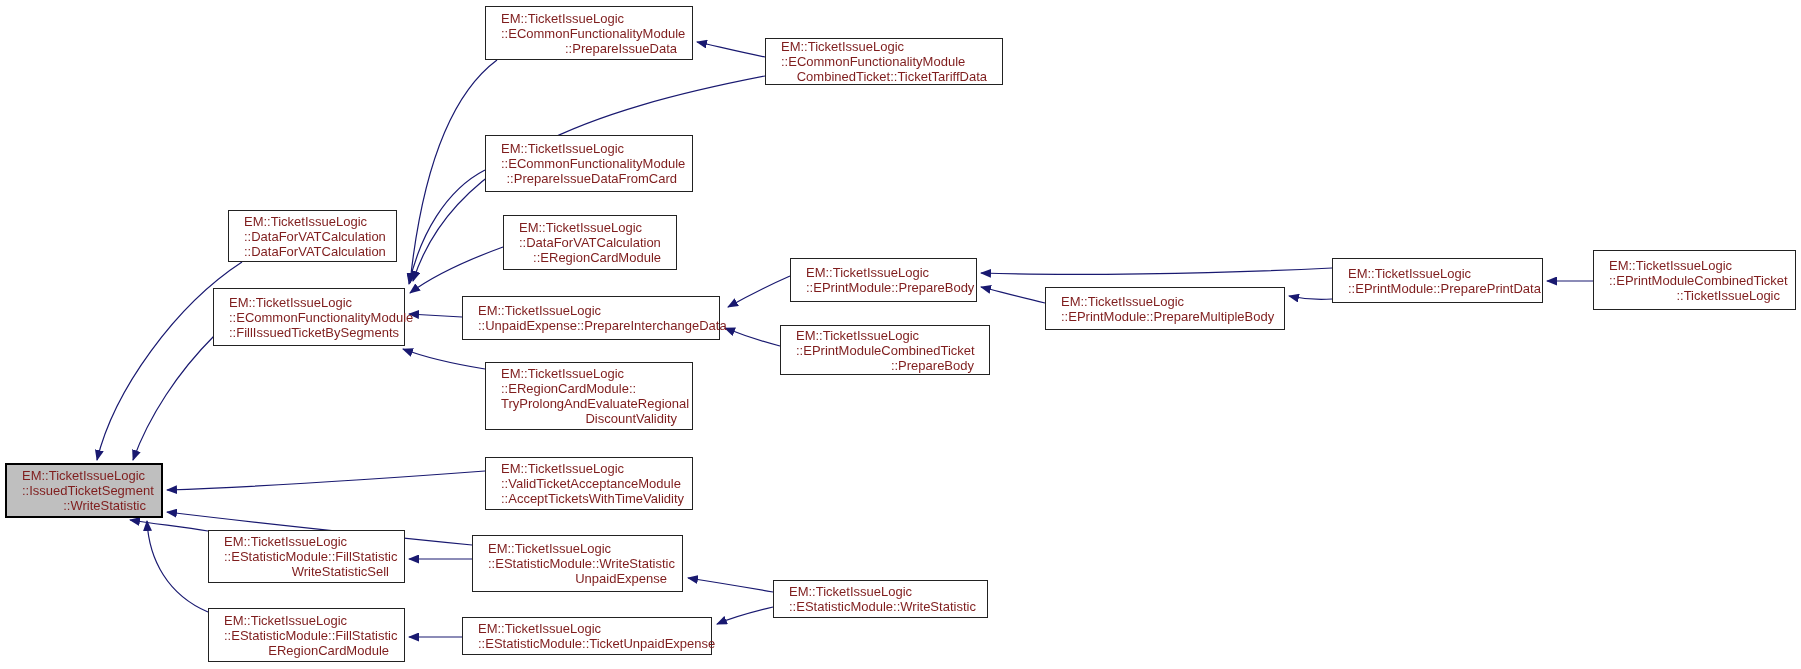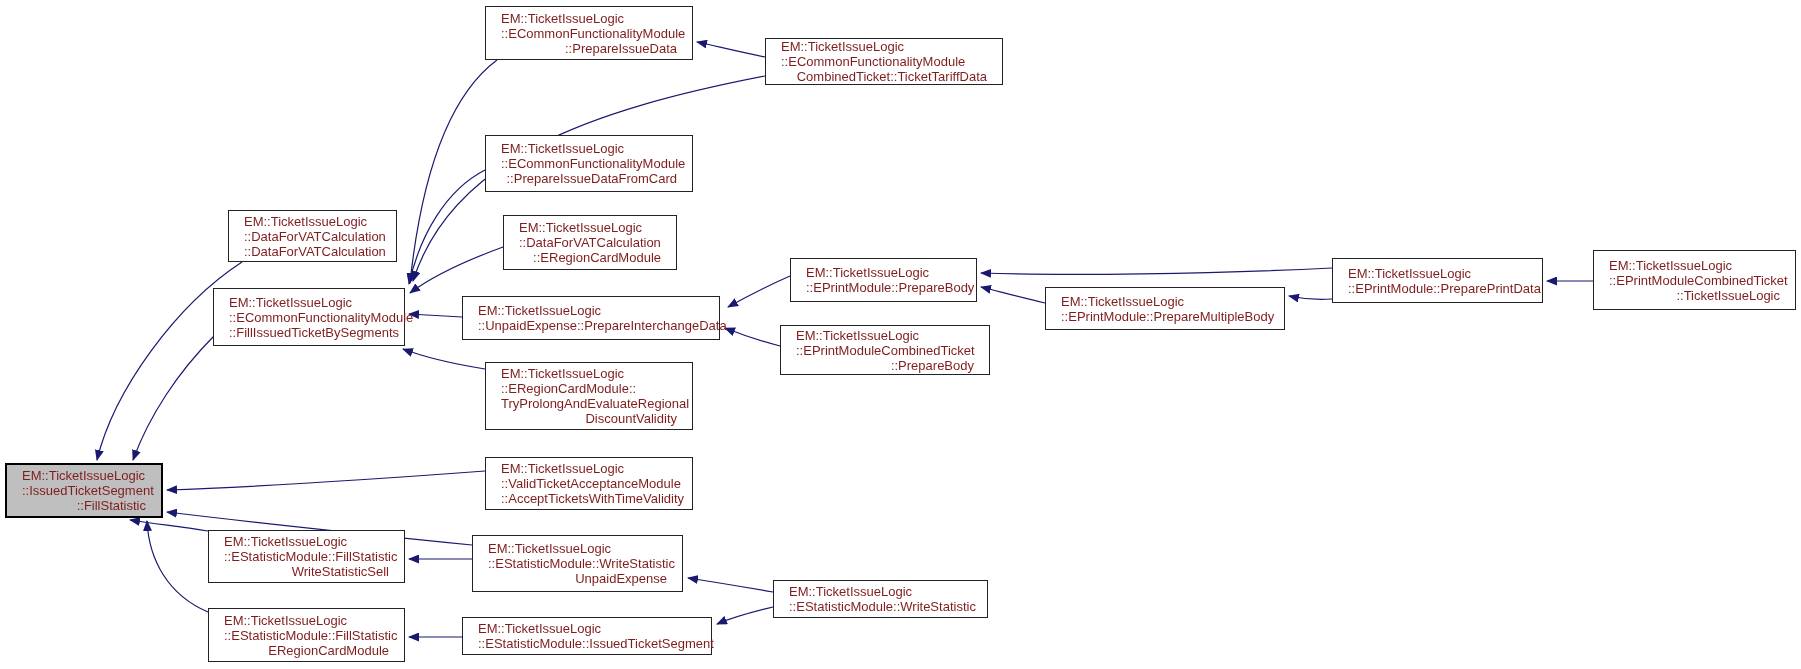--- a/index.html
+++ b/index.html
@@ -113,21 +113,21 @@
         <div class="line">DiscountValidity</div>
       </div>
       <div class="node" style="left: 485px; top: 457px; width: 208px; height: 53px;">
         <div class="line">EM::TicketIssueLogic</div>
         <div class="line">::ValidTicketAcceptanceModule</div>
         <div class="line">::AcceptTicketsWithTimeValidity</div>
       </div>
       <div class="node highlight" style="left: 5px; top: 463px; width: 158px; height: 55px;">
         <div class="line">EM::TicketIssueLogic</div>
         <div class="line">::IssuedTicketSegment</div>
-        <div class="line">::FillStatistic</div>
+        <div class="line">::WriteStatistic</div>
       </div>
       <div class="node" style="left: 208px; top: 530px; width: 197px; height: 53px;">
         <div class="line">EM::TicketIssueLogic</div>
         <div class="line">::EStatisticModule::FillStatistic</div>
         <div class="line">WriteStatisticSell</div>
       </div>
       <div class="node" style="left: 472px; top: 535px; width: 211px; height: 57px;">
         <div class="line">EM::TicketIssueLogic</div>
         <div class="line">::EStatisticModule::WriteStatistic</div>
         <div class="line">UnpaidExpense</div>
@@ -136,16 +136,16 @@
         <div class="line">EM::TicketIssueLogic</div>
         <div class="line">::EStatisticModule::WriteStatistic</div>
       </div>
       <div class="node" style="left: 208px; top: 608px; width: 197px; height: 54px;">
         <div class="line">EM::TicketIssueLogic</div>
         <div class="line">::EStatisticModule::FillStatistic</div>
         <div class="line">ERegionCardModule</div>
       </div>
       <div class="node" style="left: 462px; top: 617px; width: 250px; height: 38px;">
         <div class="line">EM::TicketIssueLogic</div>
-        <div class="line">::EStatisticModule::IssuedTicketSegment</div>
+        <div class="line">::EStatisticModule::TicketUnpaidExpense</div>
       </div>
     </div>
 </div>
 
 </body></html>

